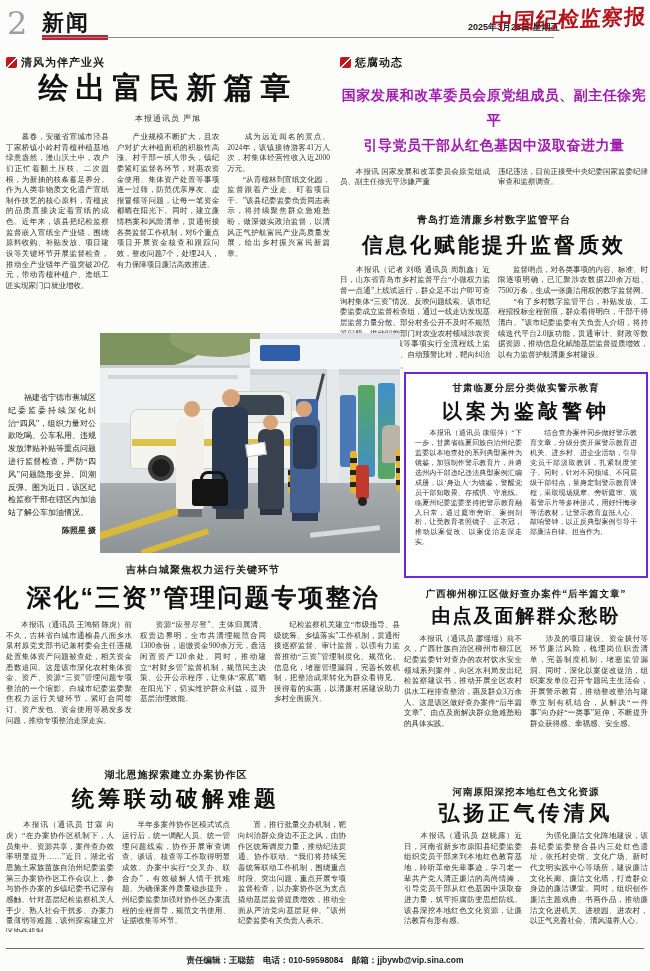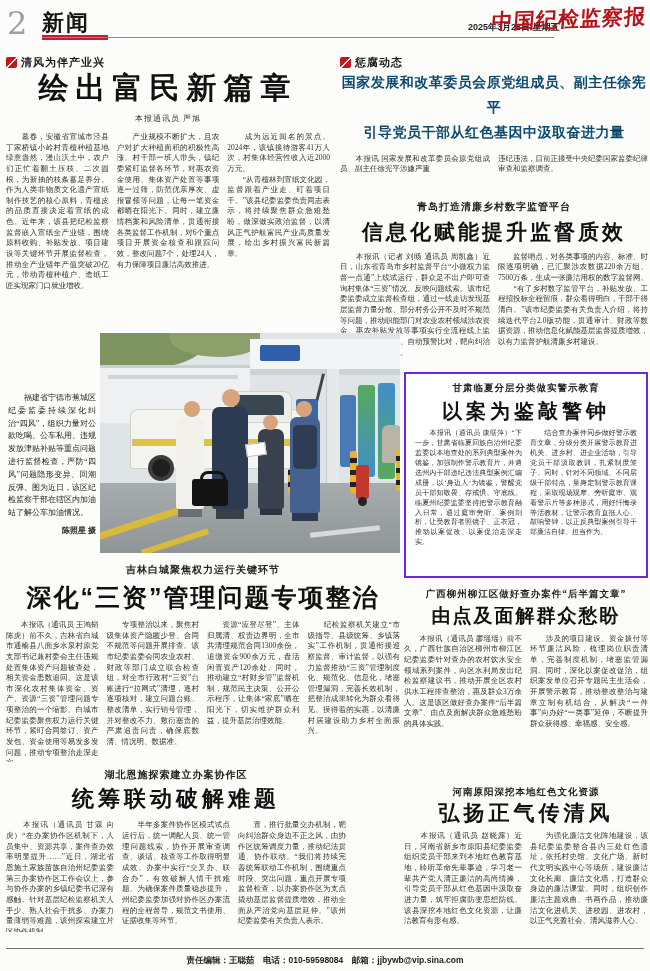--- a/index.html
+++ b/index.html
@@ -17,21 +17,21 @@
   .masthead{position:absolute;right:4px;top:5px;font-size:21px;font-weight:900;color:#b5121b;
     transform:skewX(-6deg) rotate(-2deg);letter-spacing:1px;font-family:"Liberation Serif", serif;}
   
   .art{position:absolute;}
   .kicker-row{display:flex;align-items:center;gap:4px;}
   .kicker-icon{width:11px;height:11px;border-radius:2px;background:linear-gradient(135deg,#c5161d 46%,#fff 46%,#fff 56%,#c5161d 56%);flex:0 0 auto;}
   .kicker-text{font-size:11px;font-weight:bold;color:#1a1a1a;letter-spacing:1px;}
   .kicker-center{text-align:center;font-size:10px;font-weight:bold;color:#222;letter-spacing:1px;}
   .headline{font-family:"Liberation Sans", sans-serif;font-weight:bold;color:#111;text-align:center;line-height:1.2;}
   .hl-main{font-size:30px;letter-spacing:7px;}
-  .hl-red{font-size:14px;letter-spacing:.5px;color:#0c4a6e;margin-top:0;line-height:1.8;}
+  .hl-red{font-size:14px;letter-spacing:.5px;color:#a21caf;margin-top:13px;line-height:1.8;}
   .hl-qd{font-size:21px;letter-spacing:3px;margin-top:5px;}
   .hl-box{font-size:20px;letter-spacing:4px;margin-top:4px;}
   .hl-sz{font-size:25px;letter-spacing:2px;margin-top:5px;}
   .hl-tc{font-size:22px;letter-spacing:4px;margin-top:4px;}
   .hl-lj{font-size:19px;letter-spacing:2px;margin-top:4px;}
   .hl-hy{font-size:21px;letter-spacing:4px;margin-top:1px;}
   .byline{text-align:center;font-size:8px;color:#333;margin-top:7px;letter-spacing:1px;}
   .cols{display:flex;gap:8px;margin-top:8px;}
   .col{flex:1 1 0;font-size:7.5px;line-height:1.42;text-align:justify;color:#303030;overflow:hidden;white-space:pre-line;}
   
@@ -205,21 +205,20 @@
       <div class="col" style="font-size:7px;">　　本报讯（通讯员 康琚萍）“下一步，甘肃省临夏回族自治州纪委监委以本地查处的系列典型案件为镜鉴，加强制作警示教育片，并遴选州内干部违纪违法典型案例汇编成册，以‘身边人’为镜鉴，警醒党员干部知敬畏、存戒惧、守底线。临夏州纪委监委坚持把警示教育融入日常，通过庭审旁听、案例剖析，让受教育者照镜子、正衣冠，推动以案促改、以案促治走深走实。</div>
       <div class="col" style="font-size:7px;">　　结合查办案件同步做好警示教育文章，分级分类开展警示教育进机关、进乡村、进企业活动，引导党员干部汲取教训，扎紧制度笼子。同时，针对不同领域、不同层级干部特点，量身定制警示教育课程，采取现场观摩、旁听庭审、观看警示片等多种形式，用好忏悔录等活教材，让警示教育直抵人心、敲响警钟，以正反典型案例引导干部廉洁自律、担当作为。</div>
     </div>
   </div>
 
   <div class="art" style="left:6px;top:563px;width:394px;">
     <div class="kicker-center">吉林白城聚焦权力运行关键环节</div>
     <div class="headline hl-sz">深化“三资”管理问题专项整治</div>
     <div class="cols" style="height:142px;">
       <div class="col">　　本报讯（通讯员 王鸿韬 陈虎）前不久，吉林省白城市通榆县八面乡水泉村原党支部书记兼村委会主任违规处置集体资产问题被查处，相关资金悉数追回。这是该市深化农村集体资金、资产、资源“三资”管理问题专项整治的一个缩影。白城市纪委监委聚焦权力运行关键环节，紧盯合同签订、资产发包、资金使用等易发多发问题，推动专项整治走深走实。</div>
-      <div class="col">　　专项整治以来，聚焦村级集体资产隐匿少登、合同不规范等问题开展排查。该市纪委监委会同农业农村、财政等部门成立联合检查组，对全市行政村“三资”台账进行“拉网式”清理，逐村逐项核对，建立问题台账、整改清单，实行销号管理，并对整改不力、敷衍塞责的严肃追责问责，确保底数清、情况明、数据准。</div>
       <div class="col">　　资源“应登尽登”、主体归属清、权责边界明，全市共清理规范合同1300余份，追缴资金900余万元，盘活闲置资产120余处。同时，推动建立“村财乡管”监督机制，规范民主决策、公开公示程序，让集体“家底”晒在阳光下，切实维护群众利益，提升基层治理效能。</div>
       <div class="col">　　纪检监察机关建立“市级指导、县级统筹、乡镇落实”工作机制，贯通衔接巡察监督、审计监督，以强有力监督推动“三资”管理制度化、规范化、信息化，堵塞管理漏洞，完善长效机制，把整治成果转化为群众看得见、摸得着的实惠，以清廉村居建设助力乡村全面振兴。</div>
     </div>
   </div>
 
   <div class="art" style="left:6px;top:768px;width:340px;">
     <div class="kicker-center">湖北恩施探索建立办案协作区</div>
     <div class="headline hl-tc">统筹联动破解难题</div>
     <div class="cols" style="height:112px;">
       <div class="col">　　本报讯（通讯员 甘霖 向虎）“在办案协作区机制下，人员集中、资源共享，案件查办效率明显提升……”近日，湖北省恩施土家族苗族自治州纪委监委第三办案协作区工作会议上，参与协作办案的乡镇纪委书记深有感触。针对基层纪检监察机关人手少、熟人社会干扰多、办案力量薄弱等难题，该州探索建立片区协作机制。</div>

